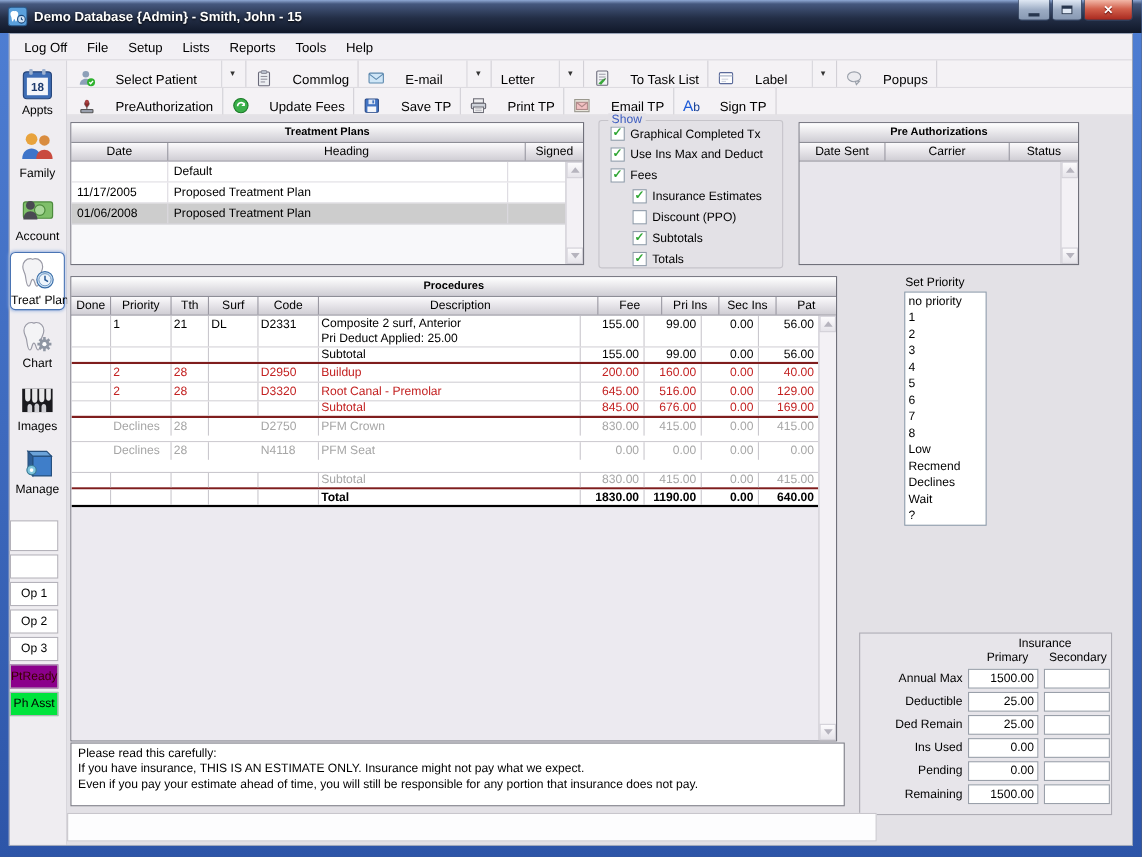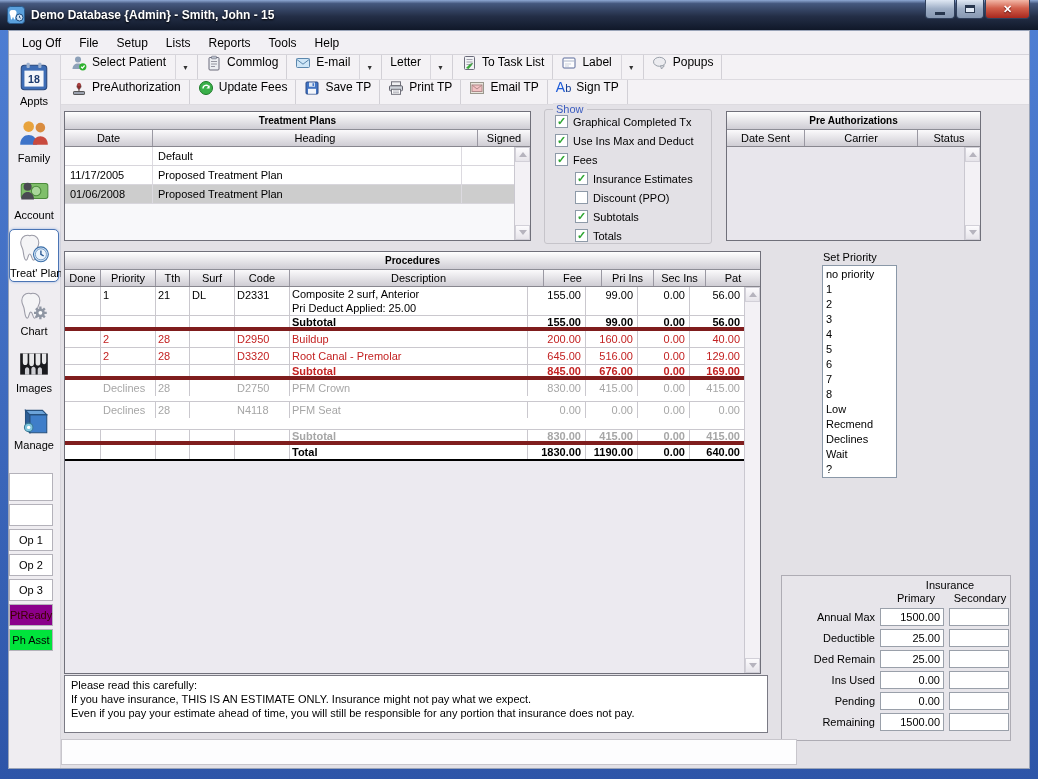--- a/index.html
+++ b/index.html
@@ -28,21 +28,21 @@
 .module .mlabel{display:block;font-size:11px;margin-top:1px;white-space:nowrap}
 .module.selected{background:#fff;border:1px solid #4a74b4;border-radius:5px;box-shadow:0 0 3px #9ab4e0}
 .ops{margin-top:14px;display:flex;flex-direction:column;gap:3px}
 .op-cell{width:44px;height:22px;background:#fff;border:1px solid #b4b2ba;text-align:center;line-height:20px;font-size:11px}
 .op-cell.tall{height:28px}
 .op-cell.ptready{background:#8b008b;color:#3c0000}
 .op-cell.phasst{background:#00e43c;color:#000}
 
 .main{flex:1;display:flex;flex-direction:column;min-width:0}
 .toolbar{height:25px;background:#f4f2f5;border-bottom:1px solid #dddbe0;display:flex;align-items:stretch;padding-left:2px}
-.tbtn{display:flex;align-items:flex-start;gap:5px;padding:0 8px;border-right:1px solid #d2d0d6;font-size:12px;cursor:default}
+.tbtn{display:flex;align-items:flex-end;gap:18px;padding:0 8px;border-right:1px solid #d2d0d6;font-size:12px;cursor:default}
 .tbtn svg{flex:0 0 auto}
 .dd{font-size:7px;color:#333;margin-left:4px;padding-left:6px;border-left:1px solid #d8d6dc;align-self:stretch;display:flex;align-items:center}
 .sign-glyph{font-weight:normal;color:#1d5bd8;font-size:14px;line-height:1}
 .sign-glyph i{font-style:normal;color:#123c92;font-size:11px}
 
 .content{flex:1;position:relative;background:#e3e1e6}
 
 .grid{position:absolute;border:1px solid #70707a;background:#eceaf0;display:flex;flex-direction:column}
 .gtitle{height:18px;line-height:18px;text-align:center;font-weight:bold;font-size:10px;background:linear-gradient(180deg,#ffffff,#cfcdd4);border-bottom:1px solid #8d8d96}
 .ghead{display:flex;height:17px;background:linear-gradient(180deg,#fbfafc,#cfcdd4);border-bottom:1px solid #88878f;font-weight:normal}
@@ -68,21 +68,21 @@
 
 .proc-rows{background:#eceaf0;height:100%}
 .prow{display:flex;background:#fff;border-bottom:1px solid #cac8ce;font-size:11px}
 .prow>div{border-right:1px solid #cac8ce;padding:0 2px;line-height:16px;overflow:hidden}
 .prow>div:last-child{border-right:none}
 .pc-done{width:36px}.pc-pri{width:55px}.pc-tth{width:34px}.pc-surf{width:45px}.pc-code{width:55px}.pc-desc{flex:1;padding-left:4px}
 .pc-fee{width:58px}.pc-pi{width:52px}.pc-si{width:52px}.pc-pat{width:54px}
 .num{text-align:right;padding-right:4px !important}
 .prow.two{height:29px}
 .prow.two .pc-desc div{line-height:13px;padding-top:1px}
-.prow.sub{height:15px;font-weight:bold;border-bottom:4px solid #7f1d1d}
+.prow.sub{height:15px;font-weight:normal;border-bottom:2px solid #7f1d1d}
 .prow.sub>div{line-height:13px}
 .prow.red{color:#c32222}
 .prow.gray{color:#a6a6a6}
 .prow.h17{height:17px}
 .prow.tall22{height:22px;align-items:flex-start}
 .prow.tall28{height:28px;align-items:flex-start}
 .prow.total{height:16px;font-weight:bold;border-bottom:2px solid #000}
 .prow.total>div{line-height:14px}
 
 .showbox{position:absolute;border:1px solid #c6c4ca;border-radius:3px}

